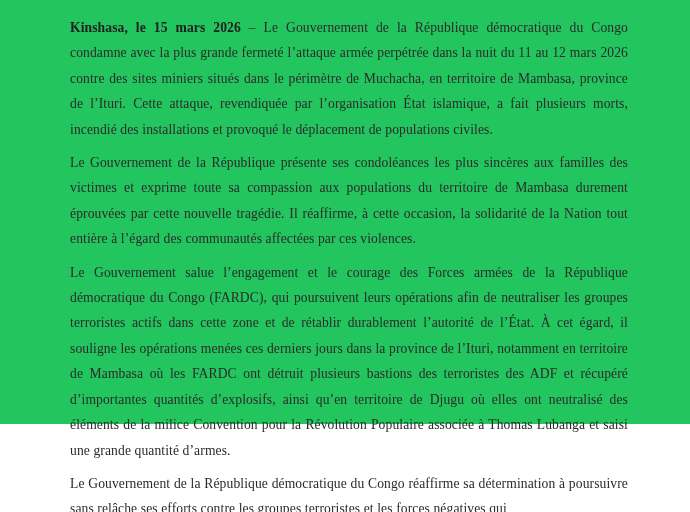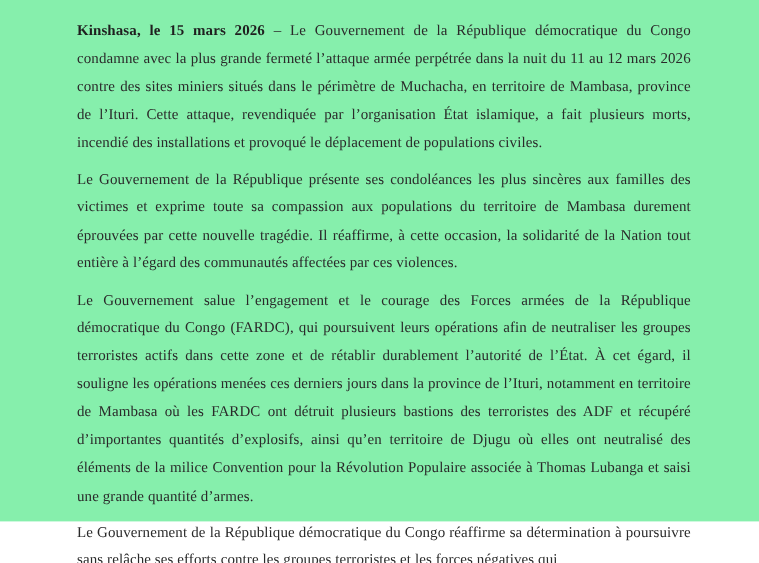--- a/index.html
+++ b/index.html
@@ -9,22 +9,22 @@
   }
   body {
     width: 690px;
     height: 512px;
     overflow: hidden;
     font-family: "Liberation Serif", "DejaVu Serif", serif;
   }
   .doc-page {
     box-sizing: border-box;
     width: 690px;
-    height: 474px;
-    background: #86efac;
+    height: 424px;
+    background: #22c55e;
     padding: 15px 62px 0 70px;
   }
   .doc-page p {
     margin: 0 0 8px 0;
     text-align: justify;
     font-size: 13.6px;
     line-height: 25.4px;
     color: #2a2a2a;
     letter-spacing: 0.1px;
   }

